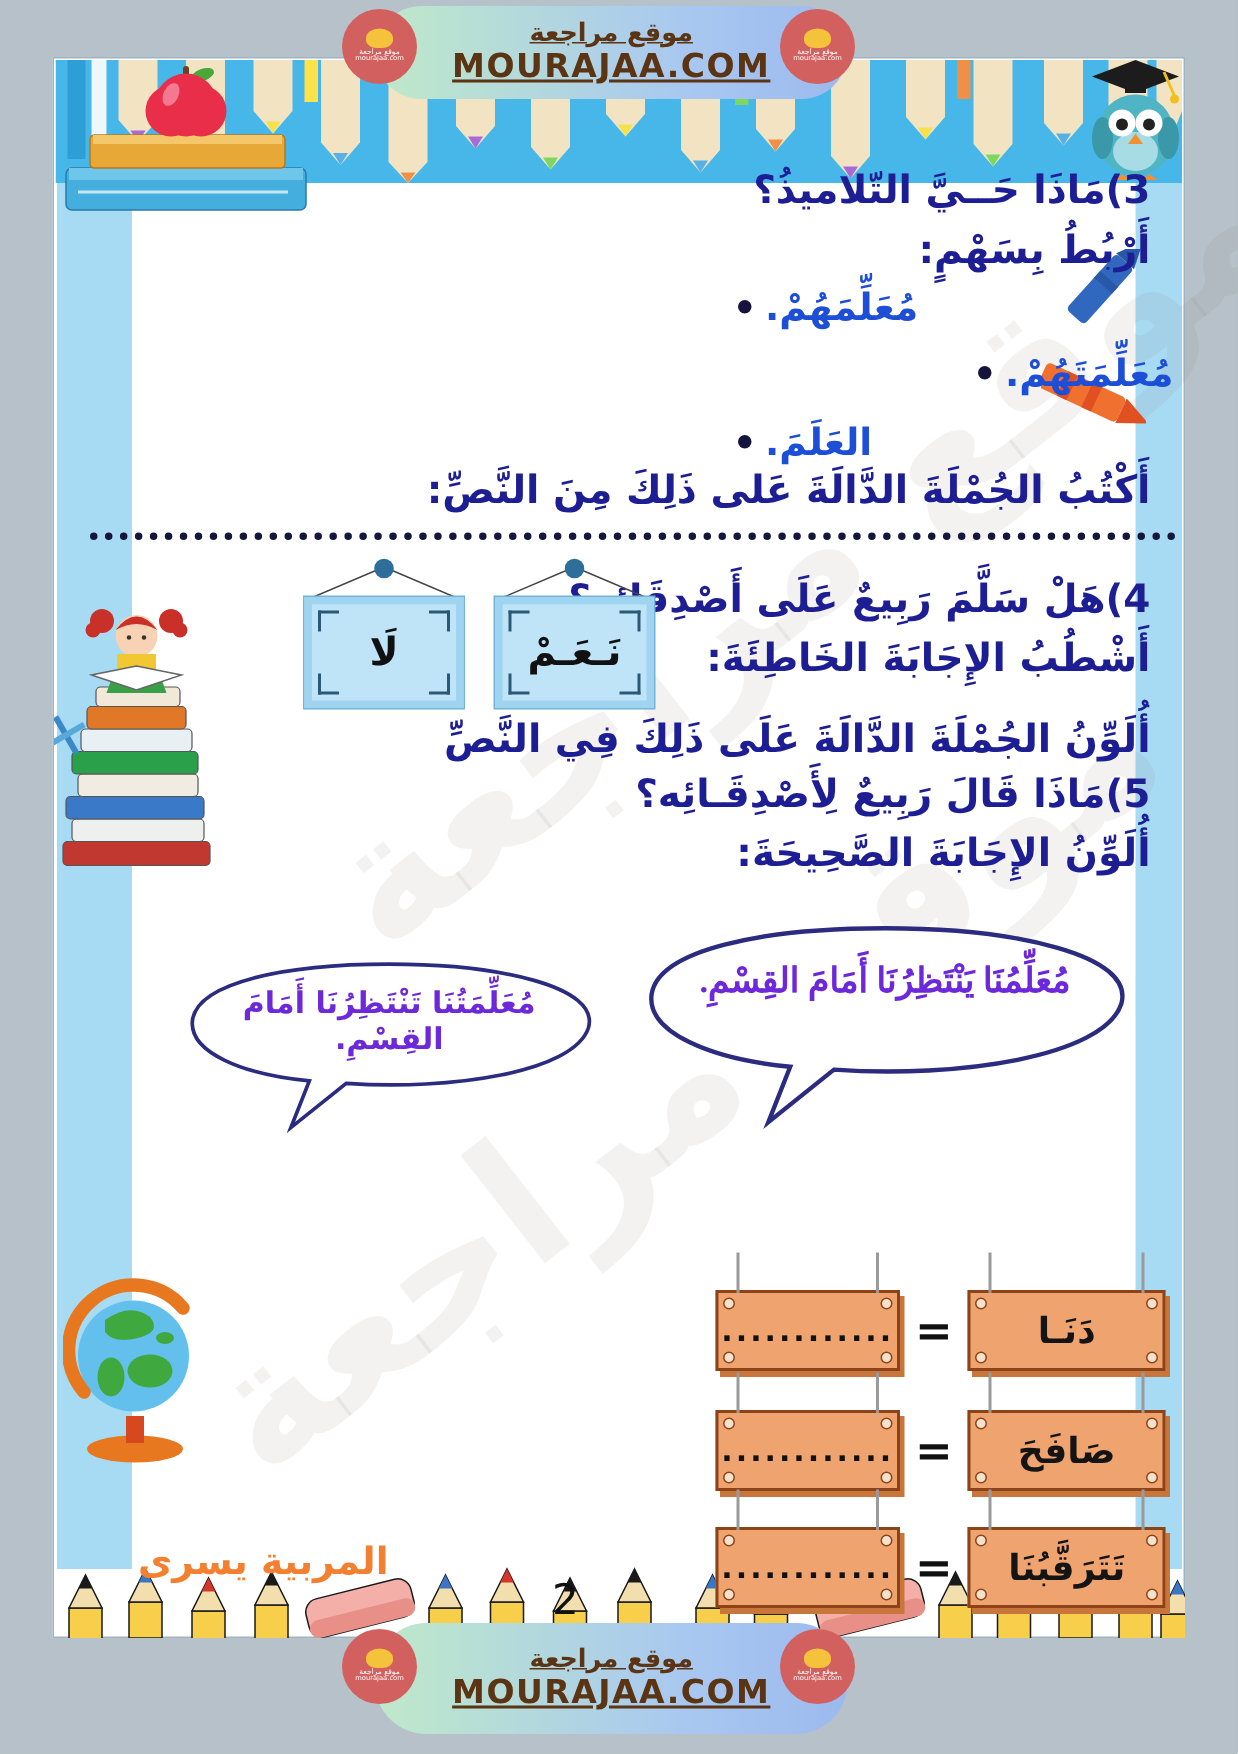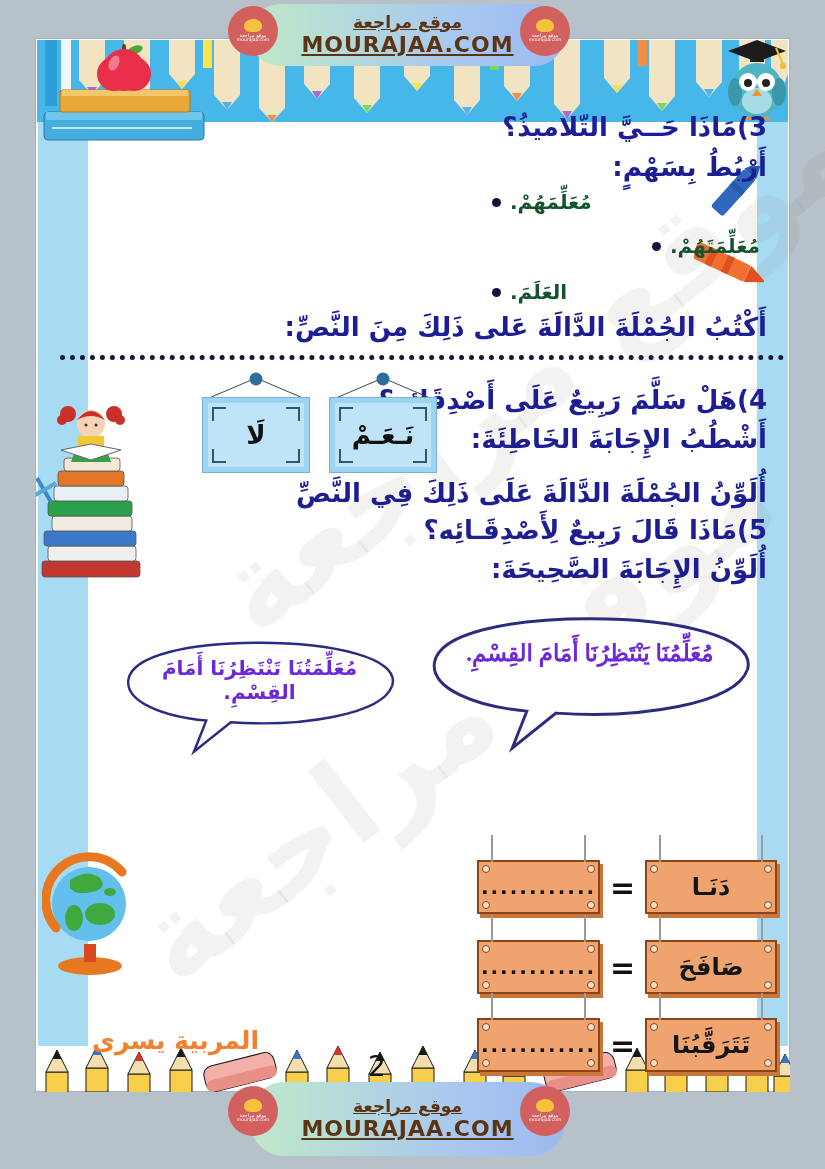--- a/index.html
+++ b/index.html
@@ -23,21 +23,21 @@
   .logo{position:absolute;width:50px;height:50px;border-radius:50%;background:#d2605e;z-index:7;
         display:flex;flex-direction:column;align-items:center;justify-content:center;color:#fff;text-align:center;}
   .logo .blob{width:18px;height:13px;border-radius:50% 50% 40% 40%;background:#f5c23c;margin-bottom:1px;}
   .logo .l1{font-size:5px;direction:rtl;line-height:1;}
   .logo .l2{font-size:4.5px;line-height:1;}
   
   .qtext{position:absolute;right:58px;direction:rtl;white-space:nowrap;font-weight:bold;
          color:#1d1d94;font-size:26px;z-index:4;}
   
   .mitem{position:absolute;display:flex;align-items:center;gap:9px;font-weight:bold;
-         font-size:20px;color:#14532d;z-index:4;}
+         font-size:25px;color:#1d4ed8;z-index:4;}
   .mdot{width:9px;height:9px;border-radius:50%;background:#14143c;flex:0 0 auto;}
   .mitem .mtxt{direction:rtl;white-space:nowrap;}
   
   #dots-line{position:absolute;left:60px;top:352px;width:724px;height:8px;
              border-bottom:5px dotted #16163c;z-index:4;}
   
   .hang-sign{position:absolute;width:106px;z-index:4;}
   .hang-sign svg{display:block;}
   .sign-board{width:106px;height:74px;background:#bfe4f8;border:5px solid #9ed4f0;
               box-shadow:0 0 0 1px #74b4d8;display:flex;align-items:center;justify-content:center;

